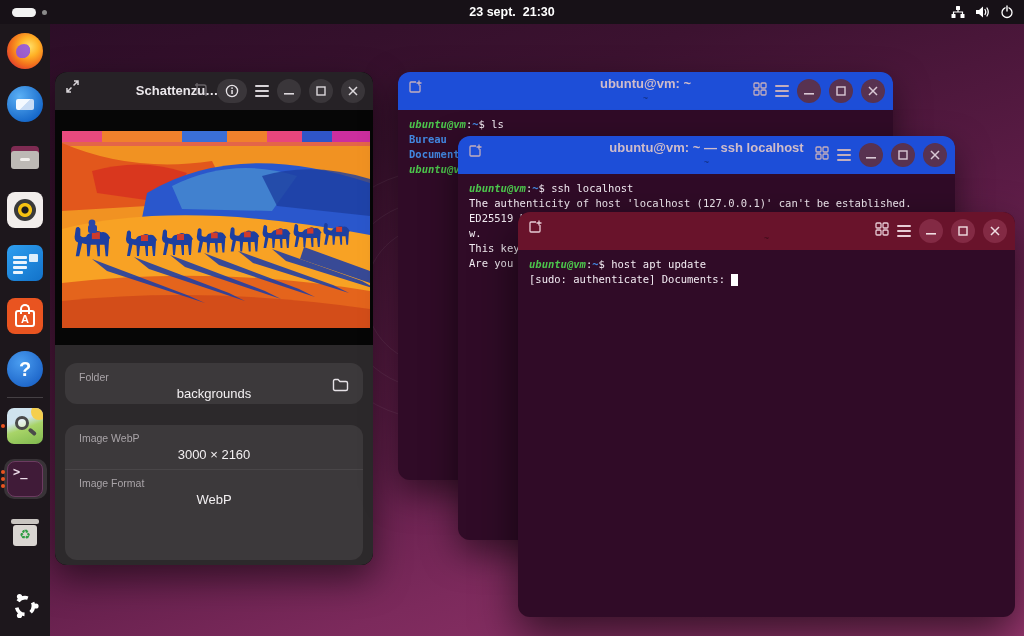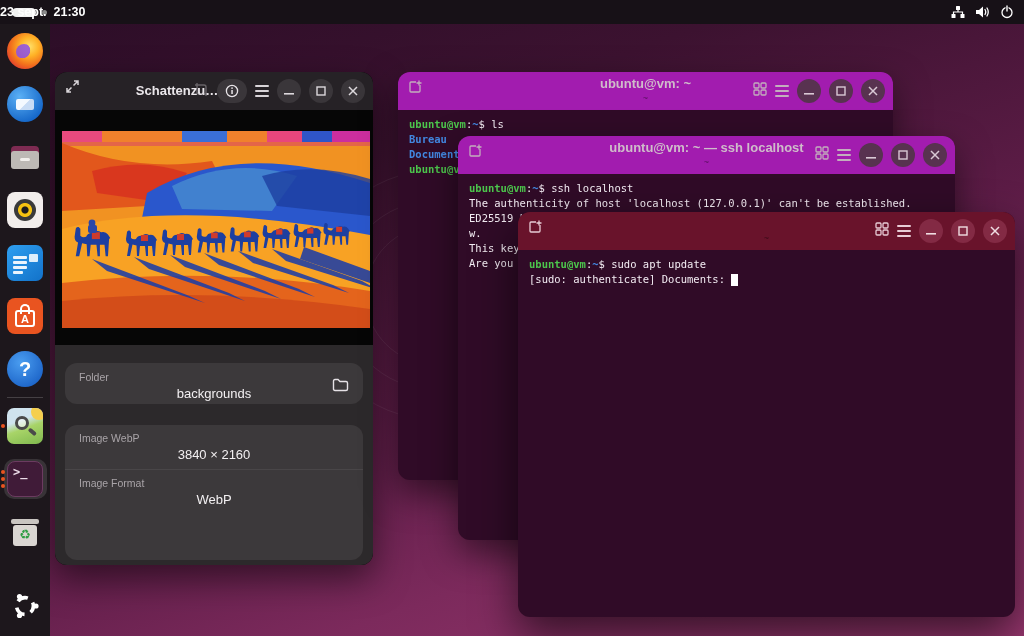--- a/index.html
+++ b/index.html
@@ -13,21 +13,21 @@
   .mandala { position:absolute; border:1px solid rgba(255,255,255,.07); border-radius:50%; }
   .m1 { left:310px; top:170px; width:250px; height:250px; }
   .m2 { left:340px; top:200px; width:190px; height:190px; }
   .m3 { left:365px; top:225px; width:140px; height:140px; }
 
   
   .topbar { position:absolute; left:0; top:0; width:1024px; height:24px; background:#171117;
     display:flex; align-items:center; z-index:50; }
   .ws-pill { position:absolute; left:12px; top:8px; width:24px; height:9px; border-radius:5px; background:#f2f2f2; }
   .ws-dot  { position:absolute; left:42px; top:10px; width:5px; height:5px; border-radius:50%; background:#8a8a8a; }
-  .clock { position:absolute; left:0; right:0; color:#fff; font-size:12.5px;
+  .clock { position:absolute; left:0; right:0; text-align:center; color:#fff; font-size:12.5px;
     font-weight:bold; white-space:pre; }
   .tray { position:absolute; right:10px; top:0; height:24px; display:flex; align-items:center; gap:10px; }
   .tray svg { display:block; }
 
   
   .dock { position:absolute; left:0; top:24px; width:50px; height:612px; background:#1d171c;
     display:flex; flex-direction:column; align-items:center; padding-top:7px; gap:13px; z-index:40; }
   .dock-item { position:relative; width:43px; height:40px; display:flex; align-items:center; justify-content:center; }
   .dock-item.active { background:rgba(255,255,255,.12); border-radius:10px; }
   .dot-ind { position:absolute; left:-3px; top:50%; transform:translateY(-50%); display:flex;
@@ -94,29 +94,29 @@
   .v-card .lbl { color:#a9a4a8; font-size:10.5px; }
   .v-card .val { color:#f3f0f2; font-size:13px; margin-top:3px;text-align:center; }
   .v-folder { left:10px; top:18px; width:298px; height:41px; padding:8px 14px; }
   .v-meta { left:10px; top:80px; width:298px; height:135px; }
   .v-row { height:45px; padding:7px 14px; border-bottom:1px solid rgba(255,255,255,.07); }
   .v-row:last-child { border-bottom:none; }
   .v-folder .fico { position:absolute; right:14px; top:15px; }
 
   
   .term { background:#300b27; }
-  .term .titlebar { background:#a21caf; }
+  .term .titlebar { background:#1d4ed8; }
   .term .tb-title { color:#cfbcca; }
   .term .circ { background:#583250; color:#d9c8d5; }
   .term.sudo .titlebar { background:#69132b; }
   .term.sudo .tb-title { color:#ffffff; }
   .term.sudo .circ { background:#832a44; color:#f0dde2; }
   .term-body { padding:7px 11px; font-family:"DejaVu Sans Mono",monospace; font-size:10.5px; line-height:15px;
     color:#f3ecf3; white-space:pre; }
-  .c-green { color:#4cc54c; font-weight:bold; }
+  .c-green { color:#4cc54c; font-weight:bold;font-style:italic; }
   .c-blue  { color:#4287e0; font-weight:bold; }
   .c-fg    { color:#f3ecf3; }
   .c-cursor{ display:inline-block; width:7px; height:12px; background:#ffffff; vertical-align:-2px; }
   .t1 { left:398px; top:72px;  width:495px; height:408px; z-index:11; }
   .t2 { left:458px; top:136px; width:497px; height:404px; z-index:12; }
   .t3 { left:518px; top:212px; width:497px; height:405px; z-index:13; box-shadow:0 18px 44px rgba(0,0,0,.6); }
 
   .hline { display:flex; flex-direction:column; gap:3px; }
   .hline i { width:14px; height:2px; background:currentColor; border-radius:1px; }
 </style>
@@ -343,21 +343,21 @@
       <div class="v-card v-folder">
         <div class="lbl">Folder</div>
         <div class="val">backgrounds</div>
         <span class="fico"><svg width="17" height="14" viewBox="0 0 17 14" fill="none" stroke="#e6e2e6" stroke-width="1.4">
               <path d="M1.5 3 Q1.5 1.5 3 1.5 H6 L8 3.5 H14 Q15.5 3.5 15.5 5 V11 Q15.5 12.5 14 12.5 H3 Q1.5 12.5 1.5 11 Z"></path>
             </svg></span>
       </div>
       <div class="v-card v-meta">
         <div class="v-row">
           <div class="lbl">Image WebP</div>
-          <div class="val">3840 × 2160</div>
+          <div class="val">3000 × 2160</div>
         </div>
         <div class="v-row">
           <div class="lbl">Image Format</div>
           <div class="val">WebP</div>
         </div>
       </div>
     </div>
   </div>
 
   <div class="window term t1">
@@ -481,16 +481,16 @@
               <rect x="1" y="1" width="8" height="8" fill="none" stroke="#f0dde2" stroke-width="1.4"></rect>
             </svg>
           </span>
         <span class="circ">
             <svg width="10" height="10">
               <path d="M1 1 L9 9 M9 1 L1 9" stroke="#f0dde2" stroke-width="1.5"></path>
             </svg>
           </span>
       </div>
     </div>
-    <div class="term-body"><div><span class="c-green">ubuntu@vm</span><span class="c-fg">:</span><span class="c-blue">~</span><span class="c-fg">$ sudo apt update</span></div><div><span class="c-fg">[sudo: authenticate] Documents: </span><span class="c-cursor"> </span></div></div>
+    <div class="term-body"><div><span class="c-green">ubuntu@vm</span><span class="c-fg">:</span><span class="c-blue">~</span><span class="c-fg">$ host apt update</span></div><div><span class="c-fg">[sudo: authenticate] Documents: </span><span class="c-cursor"> </span></div></div>
   </div>
 
 </div>
 
 </body></html>

